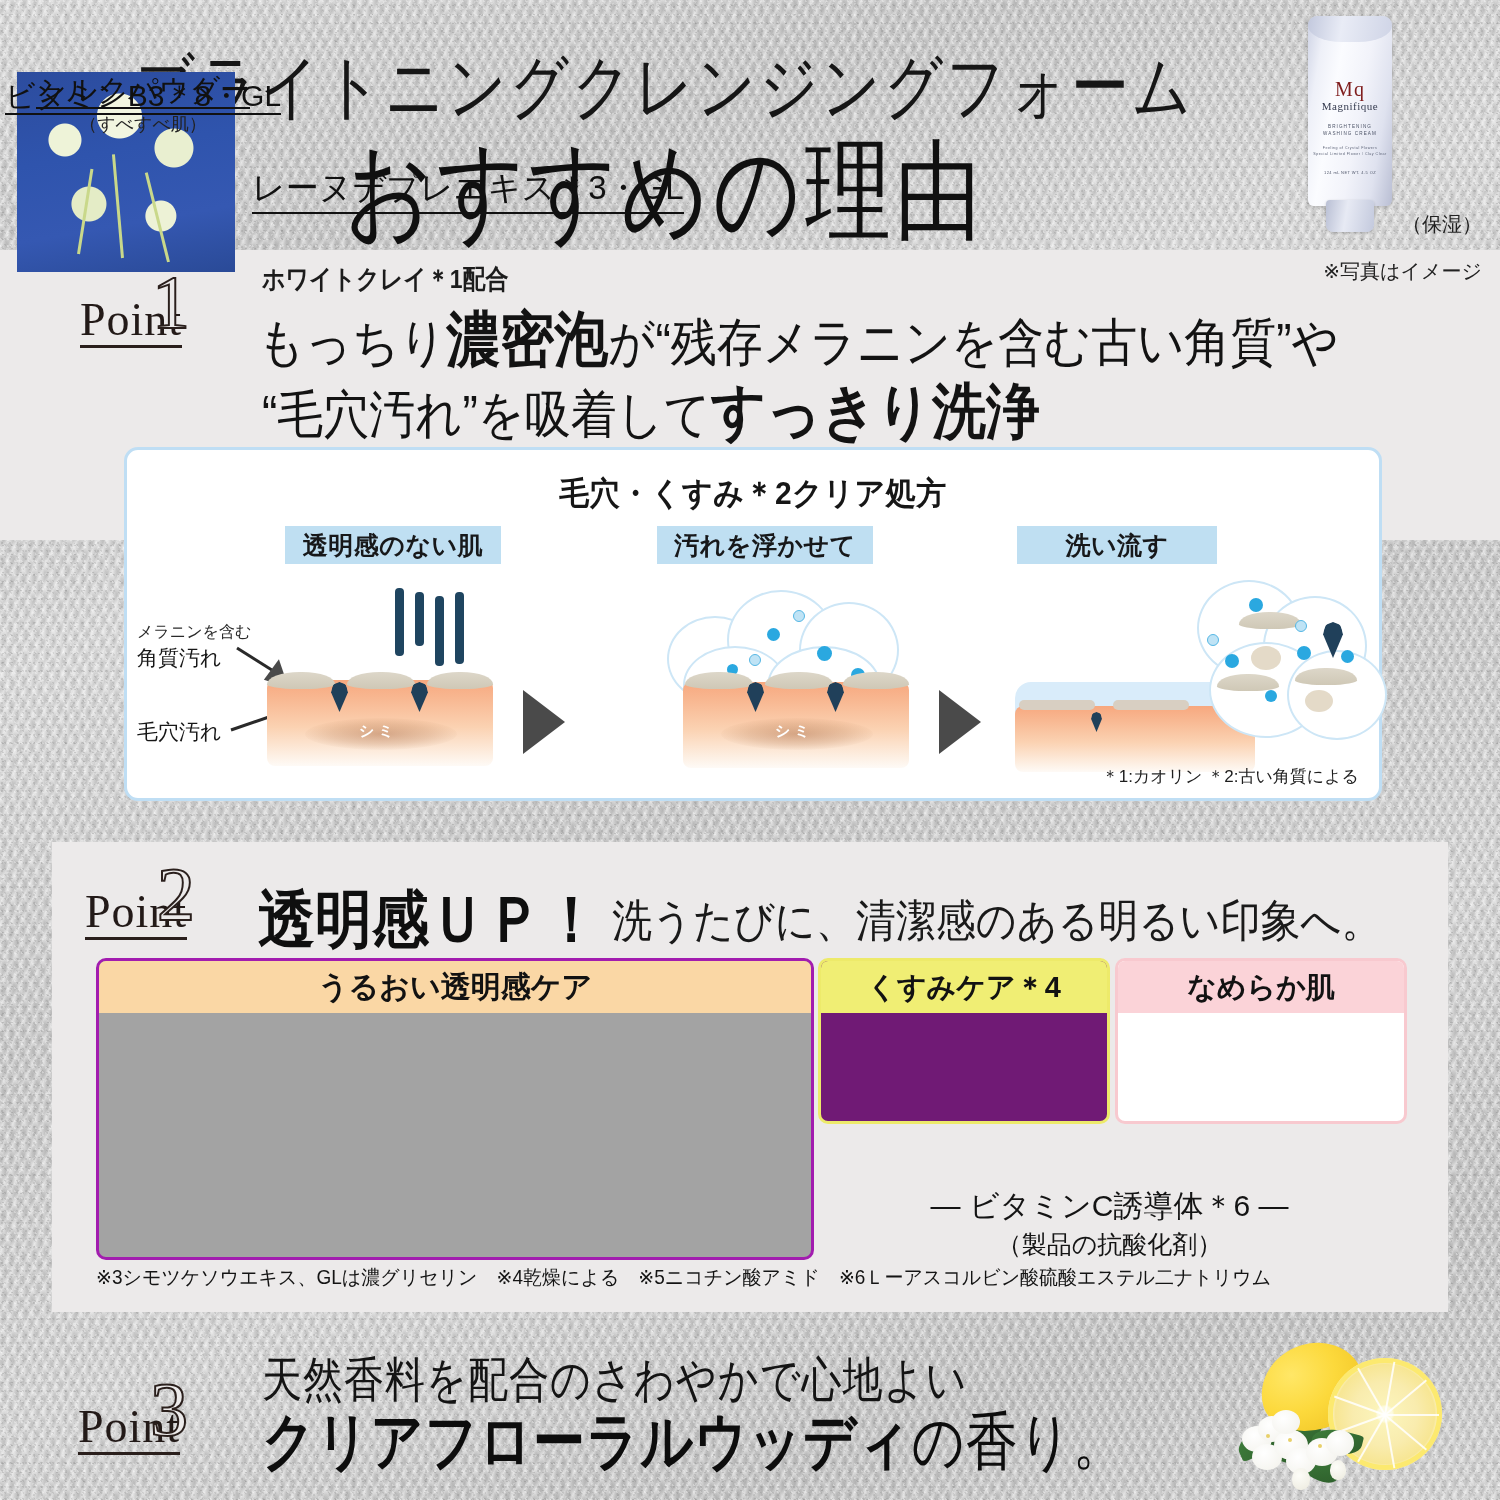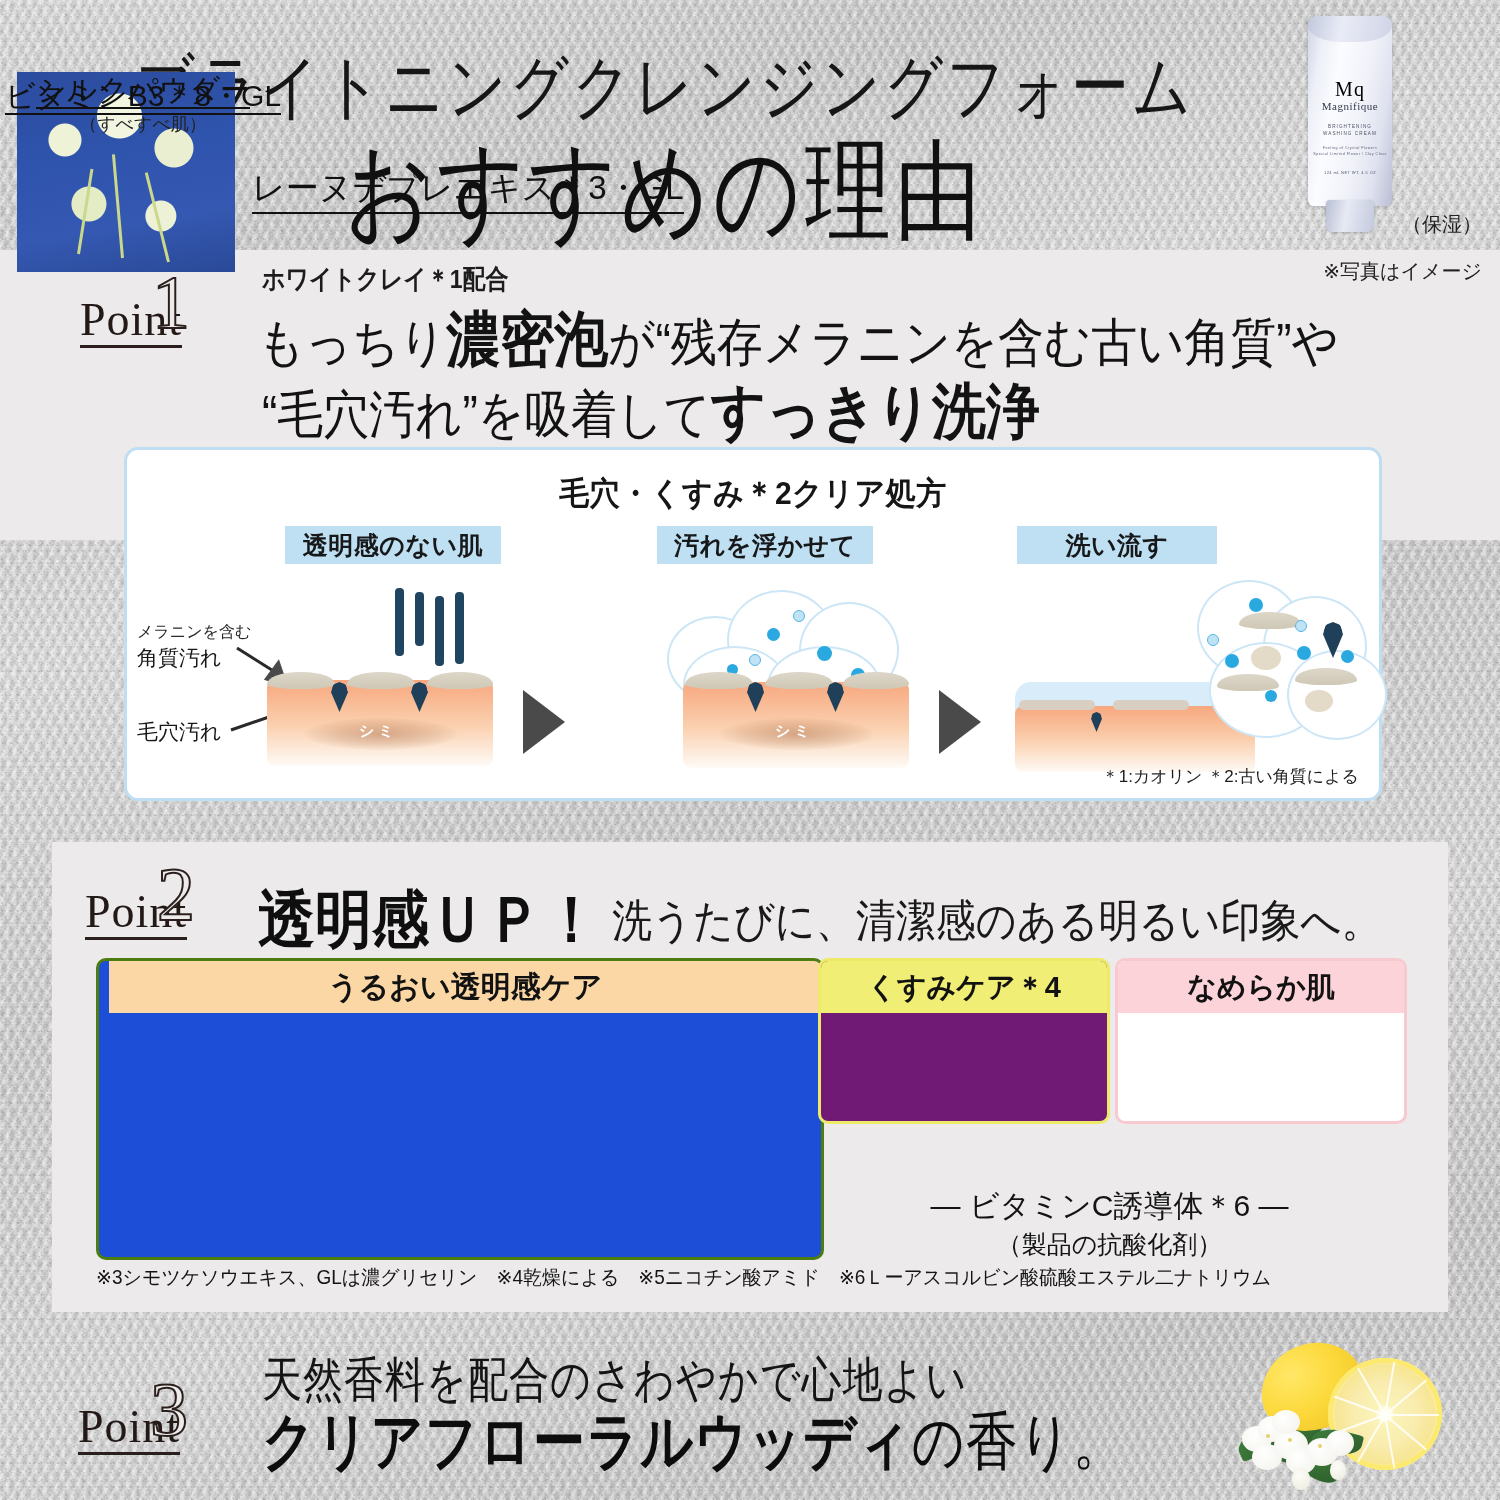--- a/index.html
+++ b/index.html
@@ -59,21 +59,21 @@
     border-radius:9px 9px 40% 40%/9px 9px 16px 16px;
     background:linear-gradient(100deg,#c2c8dd,#e9ecf6 40%,#cfd4e6);
   }
   .tube-cap{
     position:absolute;left:24px;top:192px;width:48px;height:32px;border-radius:4px 4px 7px 7px;
     background:linear-gradient(100deg,#b9bfd4,#e7eaf4 42%,#c3c9dd);
     box-shadow:0 1px 3px rgba(0,0,0,.2);
   }
   .tube-logo{
     position:absolute;left:0;top:70px;width:96px;text-align:center;
-    font-family:"Liberation Serif","DejaVu Serif",serif;font-size:20px;color:#000000;letter-spacing:1px;
+    font-family:"Liberation Serif","DejaVu Serif",serif;font-size:20px;color:#7f1d1d;letter-spacing:1px;
   }
   .tube-brand{
     position:absolute;left:0;top:92px;width:96px;text-align:center;
     font-family:"Liberation Serif","DejaVu Serif",serif;font-size:11px;color:#343a4e;letter-spacing:.5px;
   }
   .tube-sub{
     position:absolute;left:0;top:115px;width:96px;text-align:center;
     font-size:4.6px;color:#4a5165;letter-spacing:1.1px;line-height:1.55;
   }
   .tube-tag{
@@ -180,21 +180,21 @@
     transform:scaleY(1.1);transform-origin:left top;white-space:nowrap;
   }
   #p2-tail{
     position:absolute;left:612px;top:890px;font-size:40px;color:#1a1a1a;letter-spacing:0;
     transform:scaleY(1.12);transform-origin:left top;white-space:nowrap;
   }
 
   .card{position:absolute;border-radius:10px;overflow:hidden;}
   .card-head{text-align:center;font-weight:700;color:#121212;}
 
-  #cardA{left:96px;top:958px;width:712px;height:296px;border:3px solid #4d7c0f;background:#1d4ed8;padding-left:10px;}
+  #cardA{left:96px;top:958px;width:712px;height:296px;border:3px solid #a21caf;background:#a3a3a3;}
   #cardA .card-head{background:#fad7a5;height:52px;line-height:52px;font-size:30px;}
   #cardA-photo{
     position:absolute;left:17px;top:72px;width:218px;height:200px;
     background:
       radial-gradient(circle at 22% 34%, #eef3d8 0 16px, rgba(238,243,216,0) 17px),
       radial-gradient(circle at 47% 22%, #f2f6e0 0 22px, rgba(242,246,224,0) 23px),
       radial-gradient(circle at 72% 38%, #e9efd0 0 19px, rgba(233,239,208,0) 20px),
       radial-gradient(circle at 33% 66%, #e4ecc6 0 17px, rgba(228,236,198,0) 18px),
       radial-gradient(circle at 66% 72%, #edf2d6 0 15px, rgba(237,242,214,0) 16px),
       linear-gradient(170deg,#2c4c9e 0%,#2f54ad 40%,#3558b2 72%,#2a4a97 100%);

